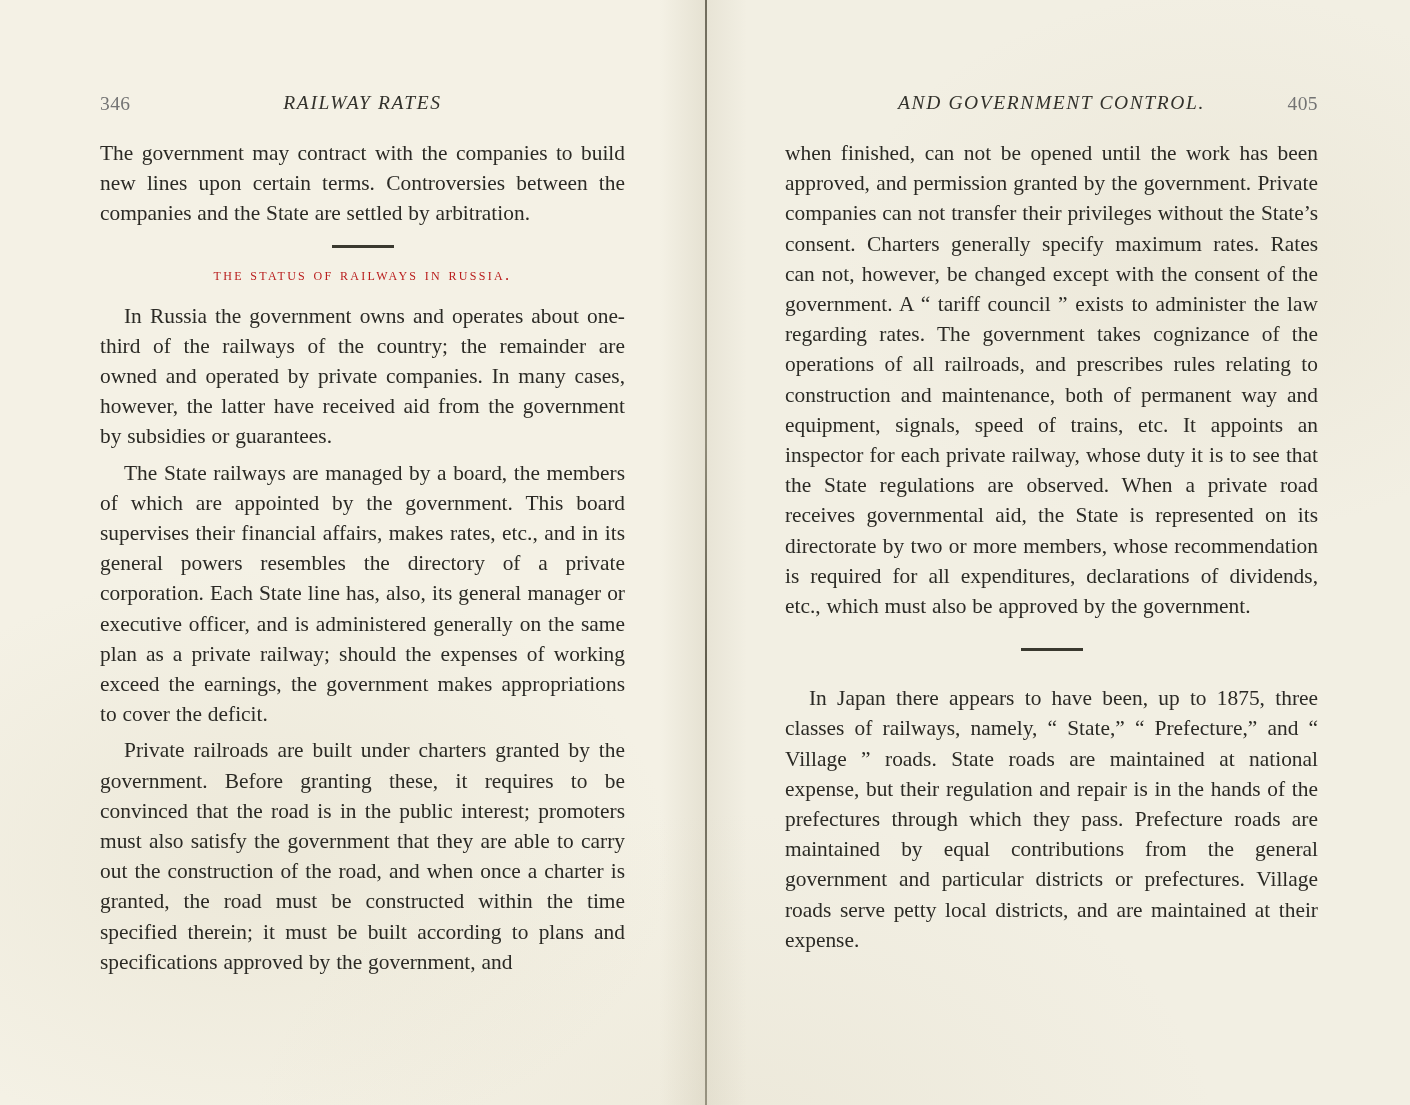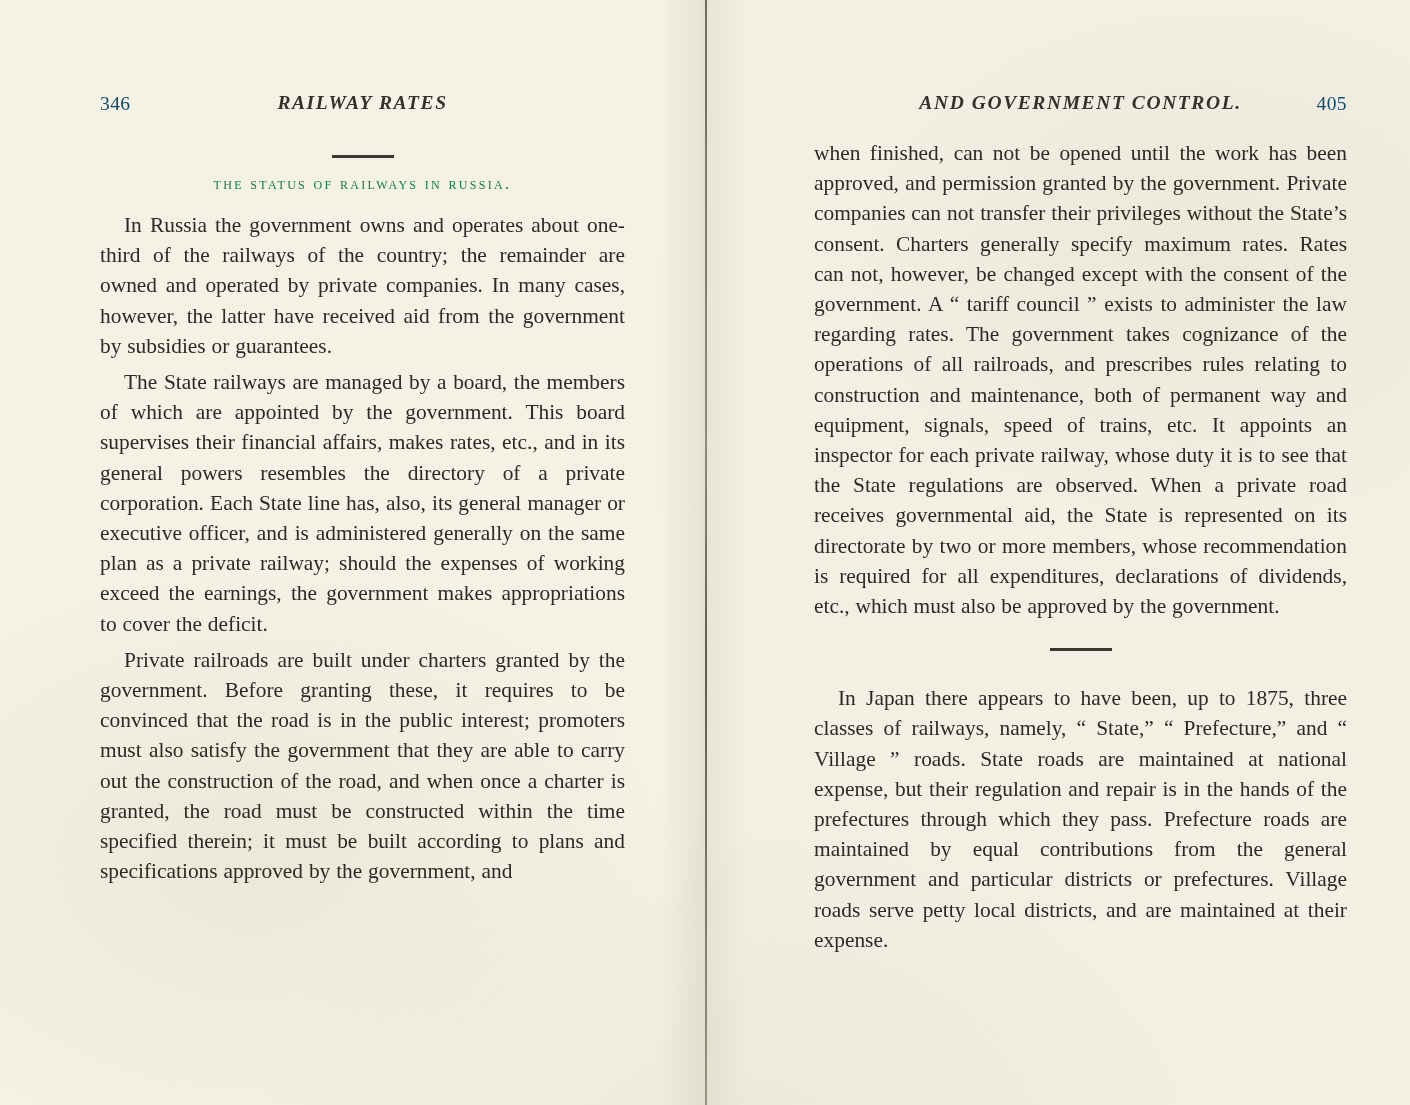--- a/index.html
+++ b/index.html
@@ -78,44 +78,44 @@
       radial-gradient(ellipse 700px 500px at 52% 105%, rgba(200,191,160,0.14), rgba(200,191,160,0) 70%);
   }
 
   
   .column {
     position: absolute;
     top: 0;
     z-index: 5;
   }
   .col-left  { left: 100px;  width: 525px; }
-  .col-right { left: 785px;  width: 533px; margin-left: 29px; }
+  .col-right { left: 785px;  width: 533px; }
 
   
   .runhead {
     position: relative;
     height: 46px;
     margin-top: 92px;
   }
   .runhead-title {
     position: absolute;
     top: 0;
     width: 100%;
     text-align: center;
     font-style: italic;
-    font-weight: 700;
+    font-weight: 400;
     font-size: 19.5px;
     letter-spacing: 1.6px;
     color: #33322c;
   }
   .folio {
     position: absolute;
     top: 1px;
     font-size: 19.5px;
-    color: #0c4a6e;
+    color: #737373;
     letter-spacing: 0.4px;
   }
   .folio-left  { left: 0; }
   .folio-right { right: 0; }
 
   
   .bodytext {
     margin: 0;
     font-size: 21.4px;
     line-height: 30.2px;
@@ -141,21 +141,21 @@
     background: #3a392f;
   }
 
   
   .section-head {
     margin: 0;
     text-align: center;
     font-weight: 400;
     font-size: 16.6px;
     letter-spacing: 2.3px;
-    color: #15803d;
+    color: #b91c1c;
     font-variant: small-caps;
     text-transform: lowercase;
   }
   .section-head::first-letter { font-size: 1em; }
 
   .spacer-after-head { height: 16px; }
   .spacer-before-rule { height: 10px; }
 </style>
 </head>
 <body>
@@ -170,20 +170,21 @@
 <div class="gutter-seam"></div>
 <div class="paper-grain"></div>
 
 <div class="column col-left">
 
   <div class="runhead">
     <span class="folio folio-left">346</span>
     <span class="runhead-title">RAILWAY RATES</span>
   </div>
 
+  <p class="bodytext first-para">The government may contract with the companies to build new lines upon certain terms.  Controversies between the companies and the State are settled by arbitration.</p>
 
   <div class="rule-wrap">
     <div class="rule"></div>
   </div>
 
   <h2 class="section-head">THE STATUS OF RAILWAYS IN RUSSIA.</h2>
 
   <div class="spacer-after-head"></div>
 
   <p class="bodytext para-indent">In Russia the government owns and operates about one-third of the railways of the country; the remainder are owned and operated by private companies.  In many cases, however, the latter have received aid from the government by subsidies or guarantees.</p>

